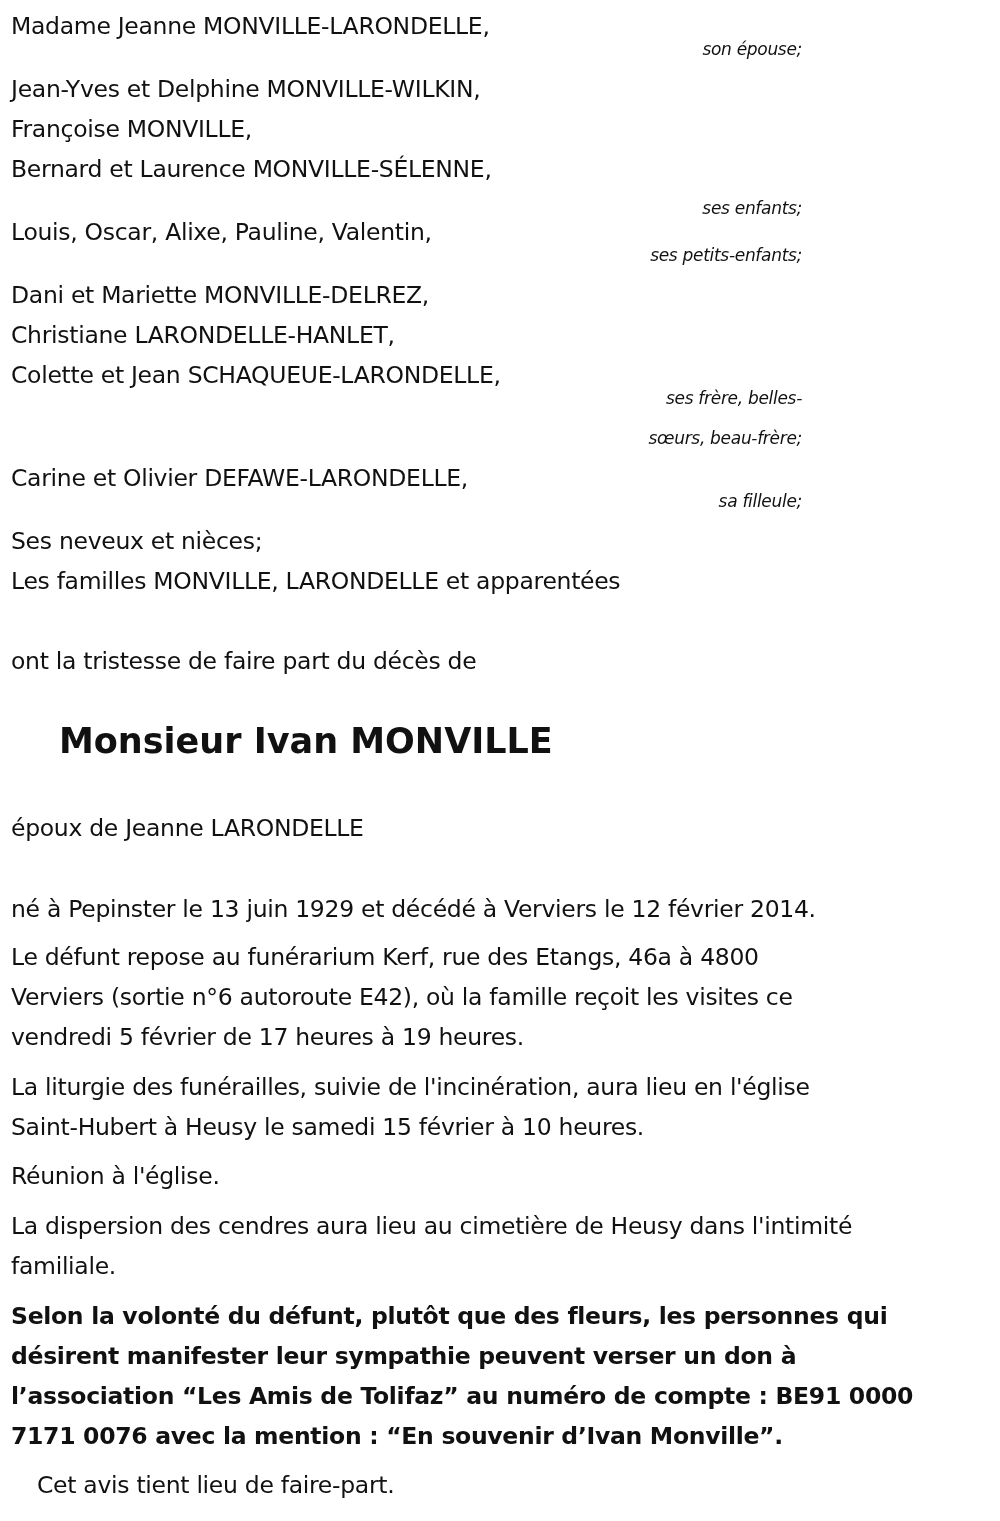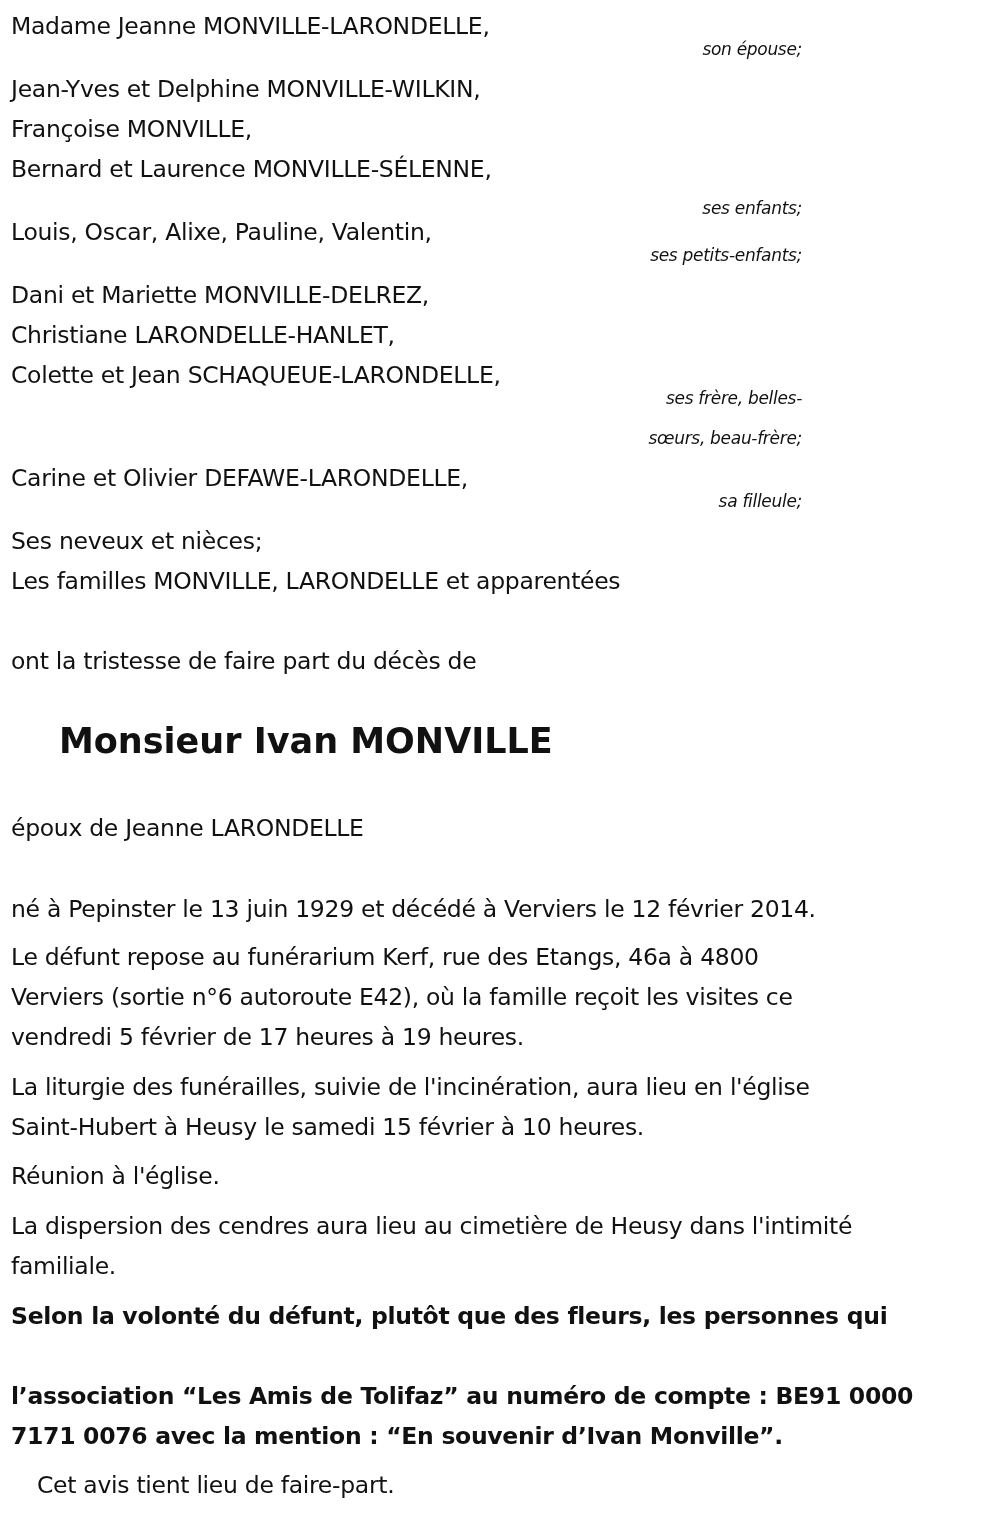--- a/index.html
+++ b/index.html
@@ -90,18 +90,19 @@
 
   <div class="line" style="top:1067px;">La liturgie des funérailles, suivie de l'incinération, aura lieu en l'église</div>
   <div class="line" style="top:1107px;">Saint-Hubert à Heusy le samedi 15 février à 10 heures.</div>
 
   <div class="line" style="top:1156px;">Réunion à l'église.</div>
 
   <div class="line" style="top:1206px;">La dispersion des cendres aura lieu au cimetière de Heusy dans l'intimité</div>
   <div class="line" style="top:1246px;">familiale.</div>
 
   <div class="line" style="top:1296px; font-weight:bold;">Selon la volonté du défunt, plutôt que des fleurs, les personnes qui</div>
+  <div class="line" style="top:1336px; font-weight:bold;">désirent manifester leur sympathie peuvent verser un don à</div>
   <div class="line" style="top:1376px; font-weight:bold;">l’association “Les Amis de Tolifaz” au numéro de compte : BE91 0000</div>
   <div class="line" style="top:1416px; font-weight:bold;">7171 0076 avec la mention : “En souvenir d’Ivan Monville”.</div>
 
   <div class="line" style="top:1465px;margin-left:26px;">Cet avis tient lieu de faire-part.</div>
 
 </div>
 
 </body></html>

